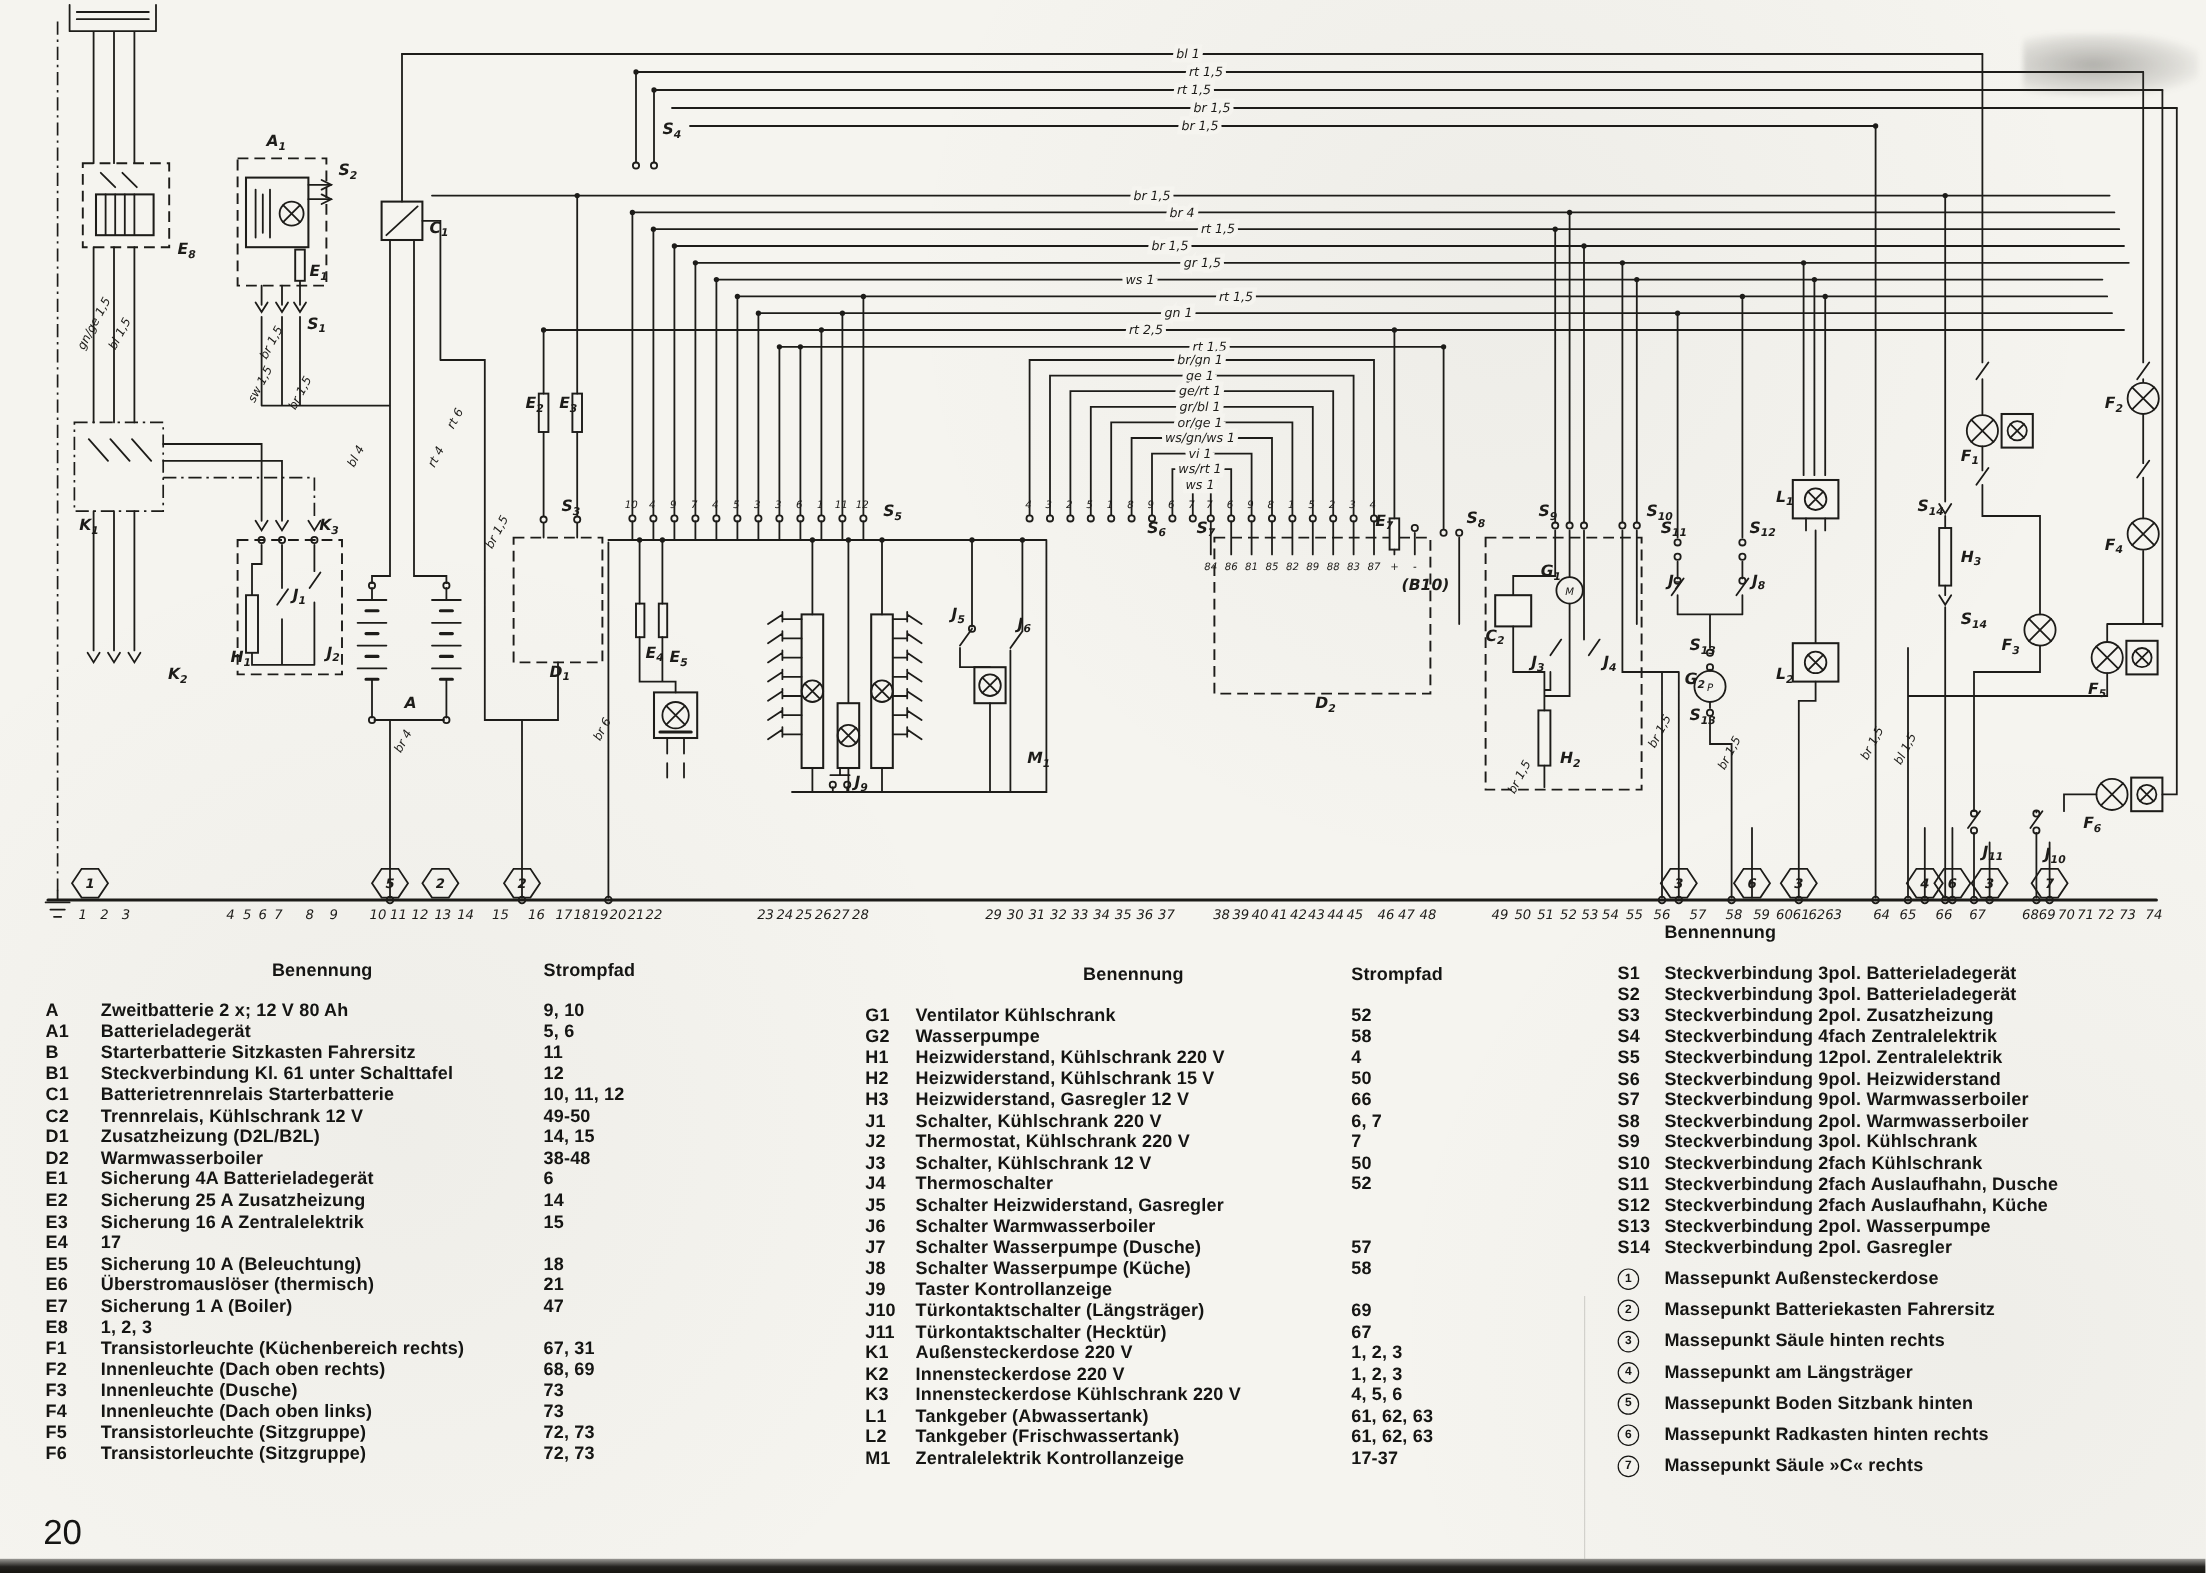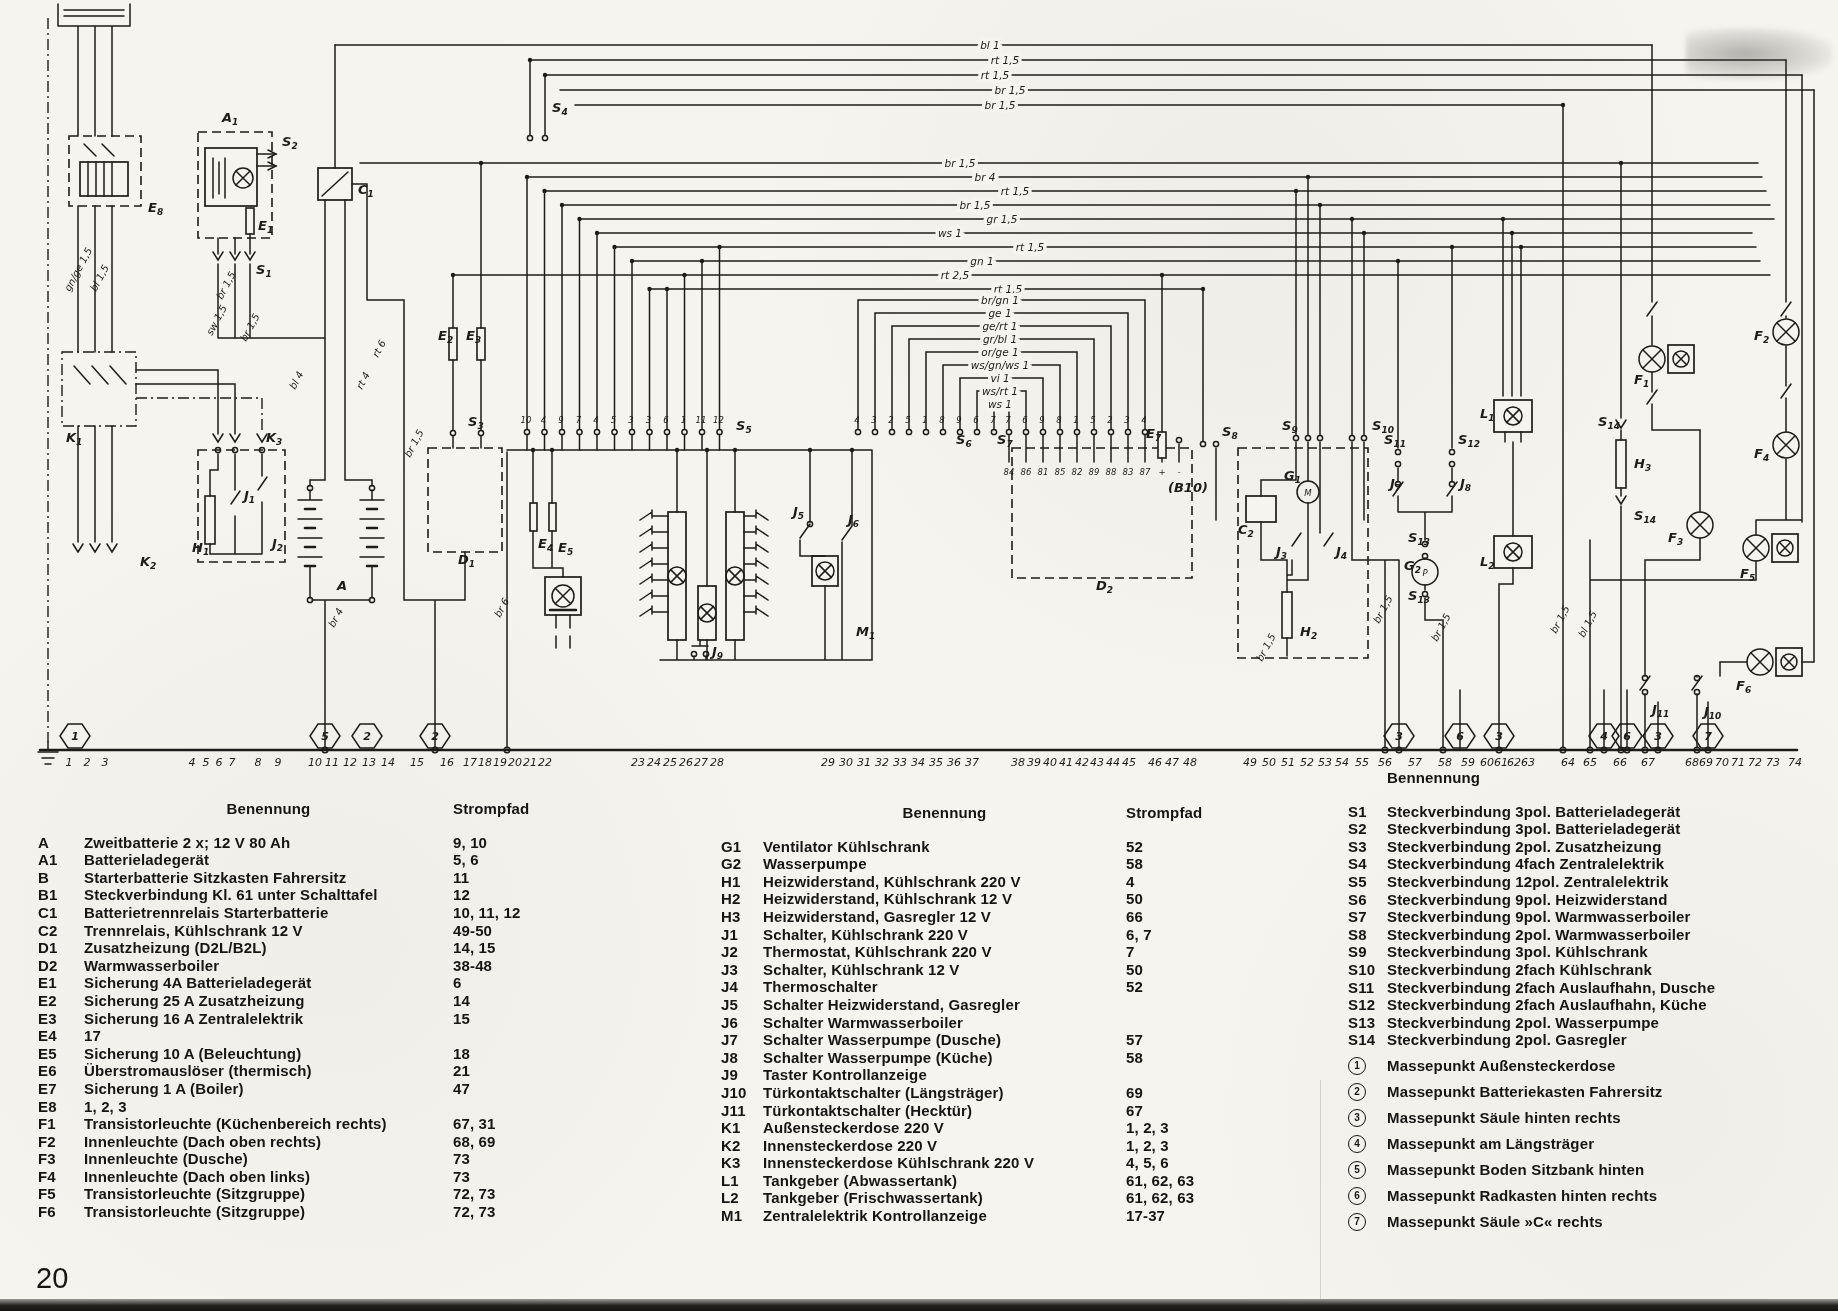--- a/index.html
+++ b/index.html
@@ -791,21 +791,21 @@
           <span>Wasserpumpe</span>
           <span>58</span>
         </div>
         <div class="lrow">
           <span>H1</span>
           <span>Heizwiderstand, Kühlschrank 220 V</span>
           <span>4</span>
         </div>
         <div class="lrow">
           <span>H2</span>
-          <span>Heizwiderstand, Kühlschrank 12 V</span>
+          <span>Heizwiderstand, Kühlschrank 15 V</span>
           <span>50</span>
         </div>
         <div class="lrow">
           <span>H3</span>
           <span>Heizwiderstand, Gasregler 12 V</span>
           <span>66</span>
         </div>
         <div class="lrow">
           <span>J1</span>
           <span>Schalter, Kühlschrank 220 V</span>

